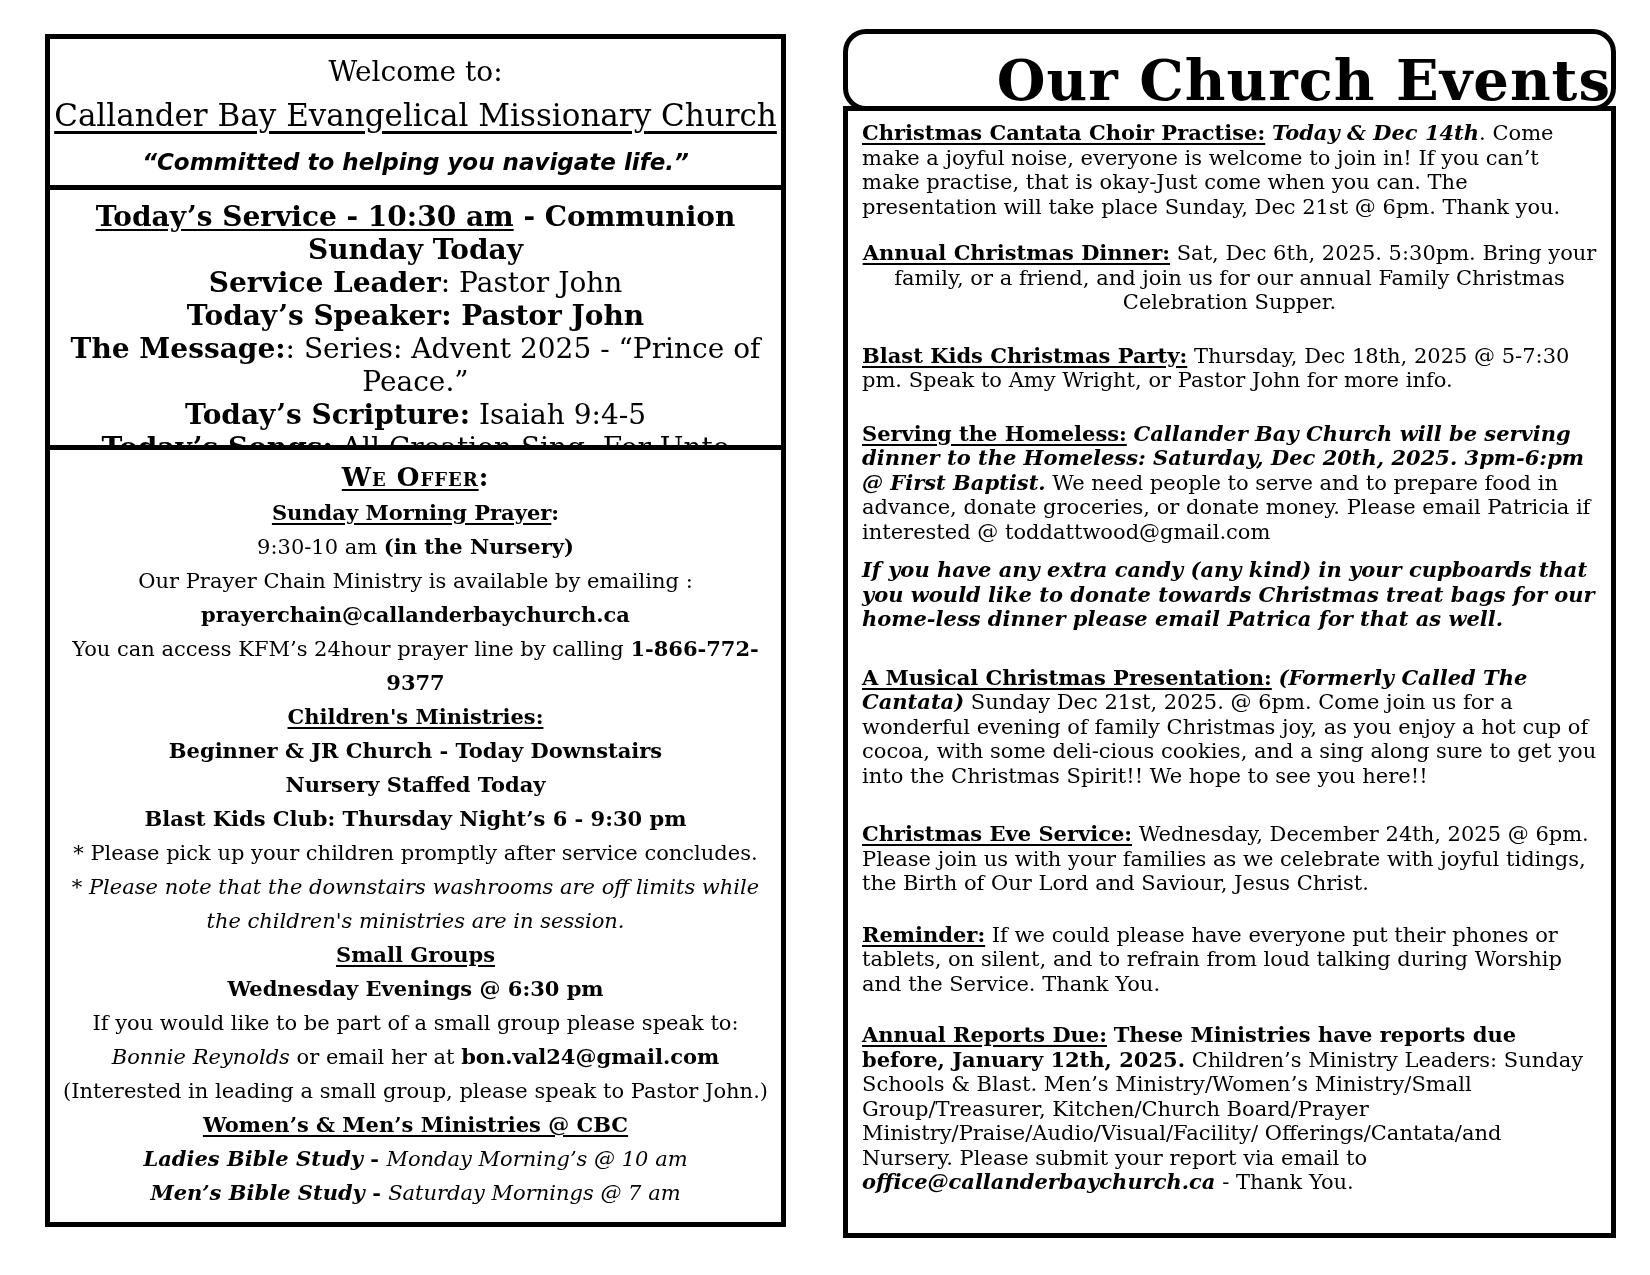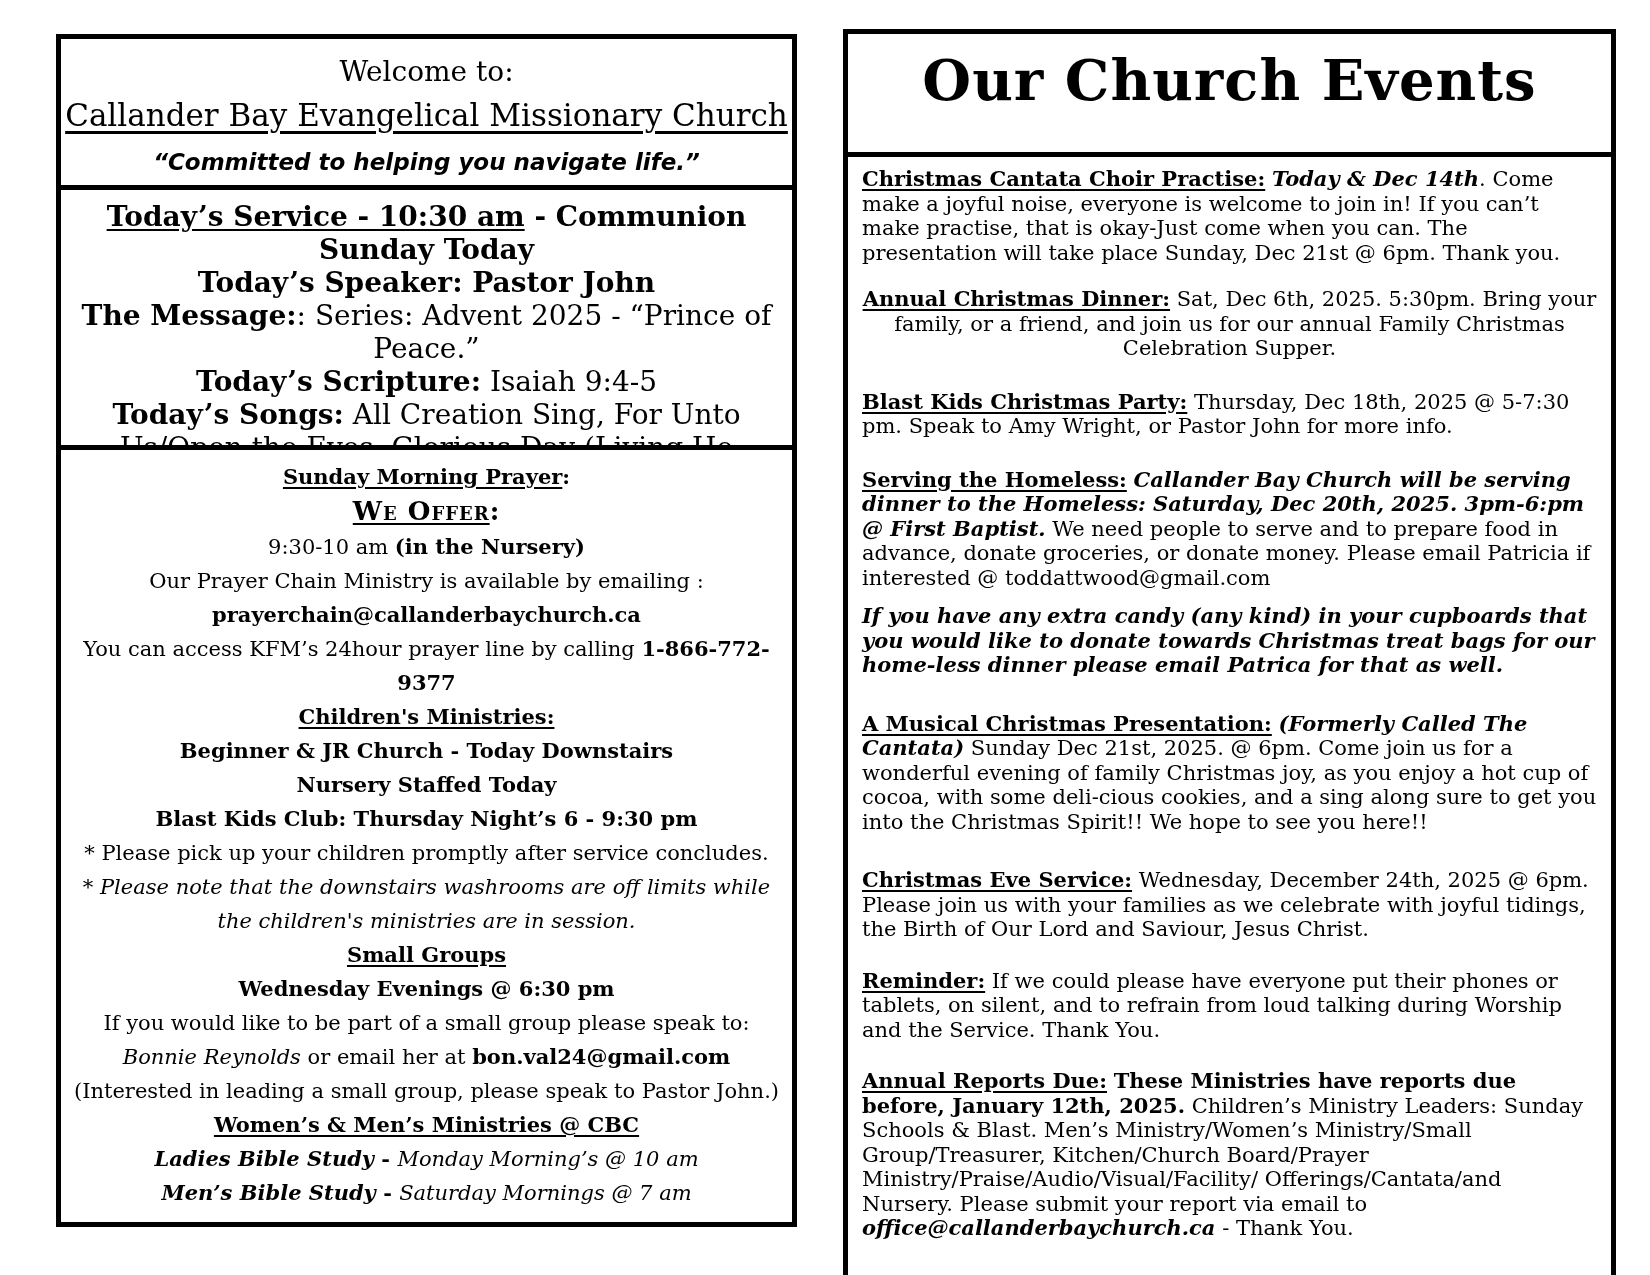--- a/index.html
+++ b/index.html
@@ -8,32 +8,32 @@
     width:1650px;height:1275px;
     background:#ffffff;
     font-family:"DejaVu Serif", serif;
     color:#000000;
     overflow:hidden;
   }
   .panel{position:absolute;}
   .box{border:5px solid #000000;background:#ffffff;box-sizing:border-box;overflow:hidden;}
 
   
-  .left-panel{left:56px;top:34px;width:741px;}
+  .left-panel{left:45px;top:34px;width:741px;}
   .box-header{height:156px;text-align:center;padding-top:16px;}
   .welcome-line{font-size:28px;line-height:34px;}
   .church-name{font-size:31px;line-height:40px;text-decoration:underline;text-underline-offset:5px;margin-top:6px;white-space:nowrap;}
   .tagline{font-family:"DejaVu Sans", sans-serif;font-weight:bold;font-style:italic;font-size:23px;margin-top:14px;}
 
   .box-service{height:265px;margin-top:-5px;text-align:center;padding:10px 18px 0 18px;font-size:28px;line-height:33px;}
   .box-offer{height:782px;margin-top:-5px;text-align:center;padding:10px 10px 0 10px;font-size:21px;line-height:34px;}
 
   
   .right-panel{left:843px;top:29px;width:773px;}
-  .box-events-title{height:128px;text-align:center;}
+  .box-events-title{height:82px;text-align:right;border-radius:23px;}
   .events-title{font-size:56px;font-weight:bold;line-height:92px;letter-spacing:1px;}
   .box-events-body{height:1132px;margin-top:-5px;padding:10px 14px 0 14px;font-size:21px;line-height:24.5px;text-align:left;}
 
   
   .r-b{font-weight:bold;}
   .r-i{font-style:italic;}
   .r-u{text-decoration:underline;text-underline-offset:3px;}
   .r-s{font-variant:small-caps;font-size:26px;letter-spacing:1px;}
 
   .line{margin:0;}
@@ -53,29 +53,30 @@
   <div class="panel left-panel">
 
     <div class="box box-header">
       <div class="welcome-line">Welcome to:</div>
       <div class="church-name">Callander Bay Evangelical Missionary Church</div>
       <div class="tagline">“Committed to helping you navigate life.”</div>
     </div>
 
     <div class="box box-service">
         <div class="line"><span class="r-b r-u">Today’s Service - 10:30 am</span><span class="r-b"> - Communion Sunday Today</span></div>
+        <div class="line"><span class="r-b">Service Leader</span><span>: Pastor John</span></div>
         <div class="line"><span class="r-b">Today’s Speaker: Pastor John</span></div>
         <div class="line"><span class="r-b">The Message:</span><span>: Series: Advent 2025 - “Prince of Peace.”</span></div>
         <div class="line"><span class="r-b">Today’s Scripture:</span><span> Isaiah 9:4-5</span></div>
         <div class="line"><span class="r-b">Today’s Songs:</span><span> All Creation Sing, For Unto Us/Open the Eyes, Glorious Day (Living He Loved Me), Christ &amp; Christ Crucified, Christmas Offering, You are Holy/Prince of Peace.</span></div>
       </div>
 
     <div class="box box-offer">
+        <div class="line"><span class="r-b r-u r-s">We Offer</span><span class="r-b r-s">:</span></div>
         <div class="line"><span class="r-b r-u">Sunday Morning Prayer</span><span class="r-b">:</span></div>
-        <div class="line"><span class="r-b r-u r-s">We Offer</span><span class="r-b r-s">:</span></div>
         <div class="line"><span>9:30-10 am </span><span class="r-b">(in the Nursery)</span></div>
         <div class="line"><span>Our Prayer Chain Ministry is available by emailing :</span></div>
         <div class="line"><span class="r-b">prayerchain@callanderbaychurch.ca</span></div>
         <div class="line"><span>You can access KFM’s 24hour prayer line by calling </span><span class="r-b">1-866-772-9377</span></div>
         <div class="line"><span class="r-b r-u">Children's Ministries:</span></div>
         <div class="line"><span class="r-b">Beginner &amp; JR Church - Today Downstairs</span></div>
         <div class="line"><span class="r-b">Nursery Staffed Today</span></div>
         <div class="line"><span class="r-b">Blast Kids Club: Thursday Night’s 6 - 9:30 pm</span></div>
         <div class="line"><span>* Please pick up your children promptly after service concludes.</span></div>
         <div class="line"><span class="r-i">* Please note that the downstairs washrooms are off limits while the children's ministries are in session.</span></div>

